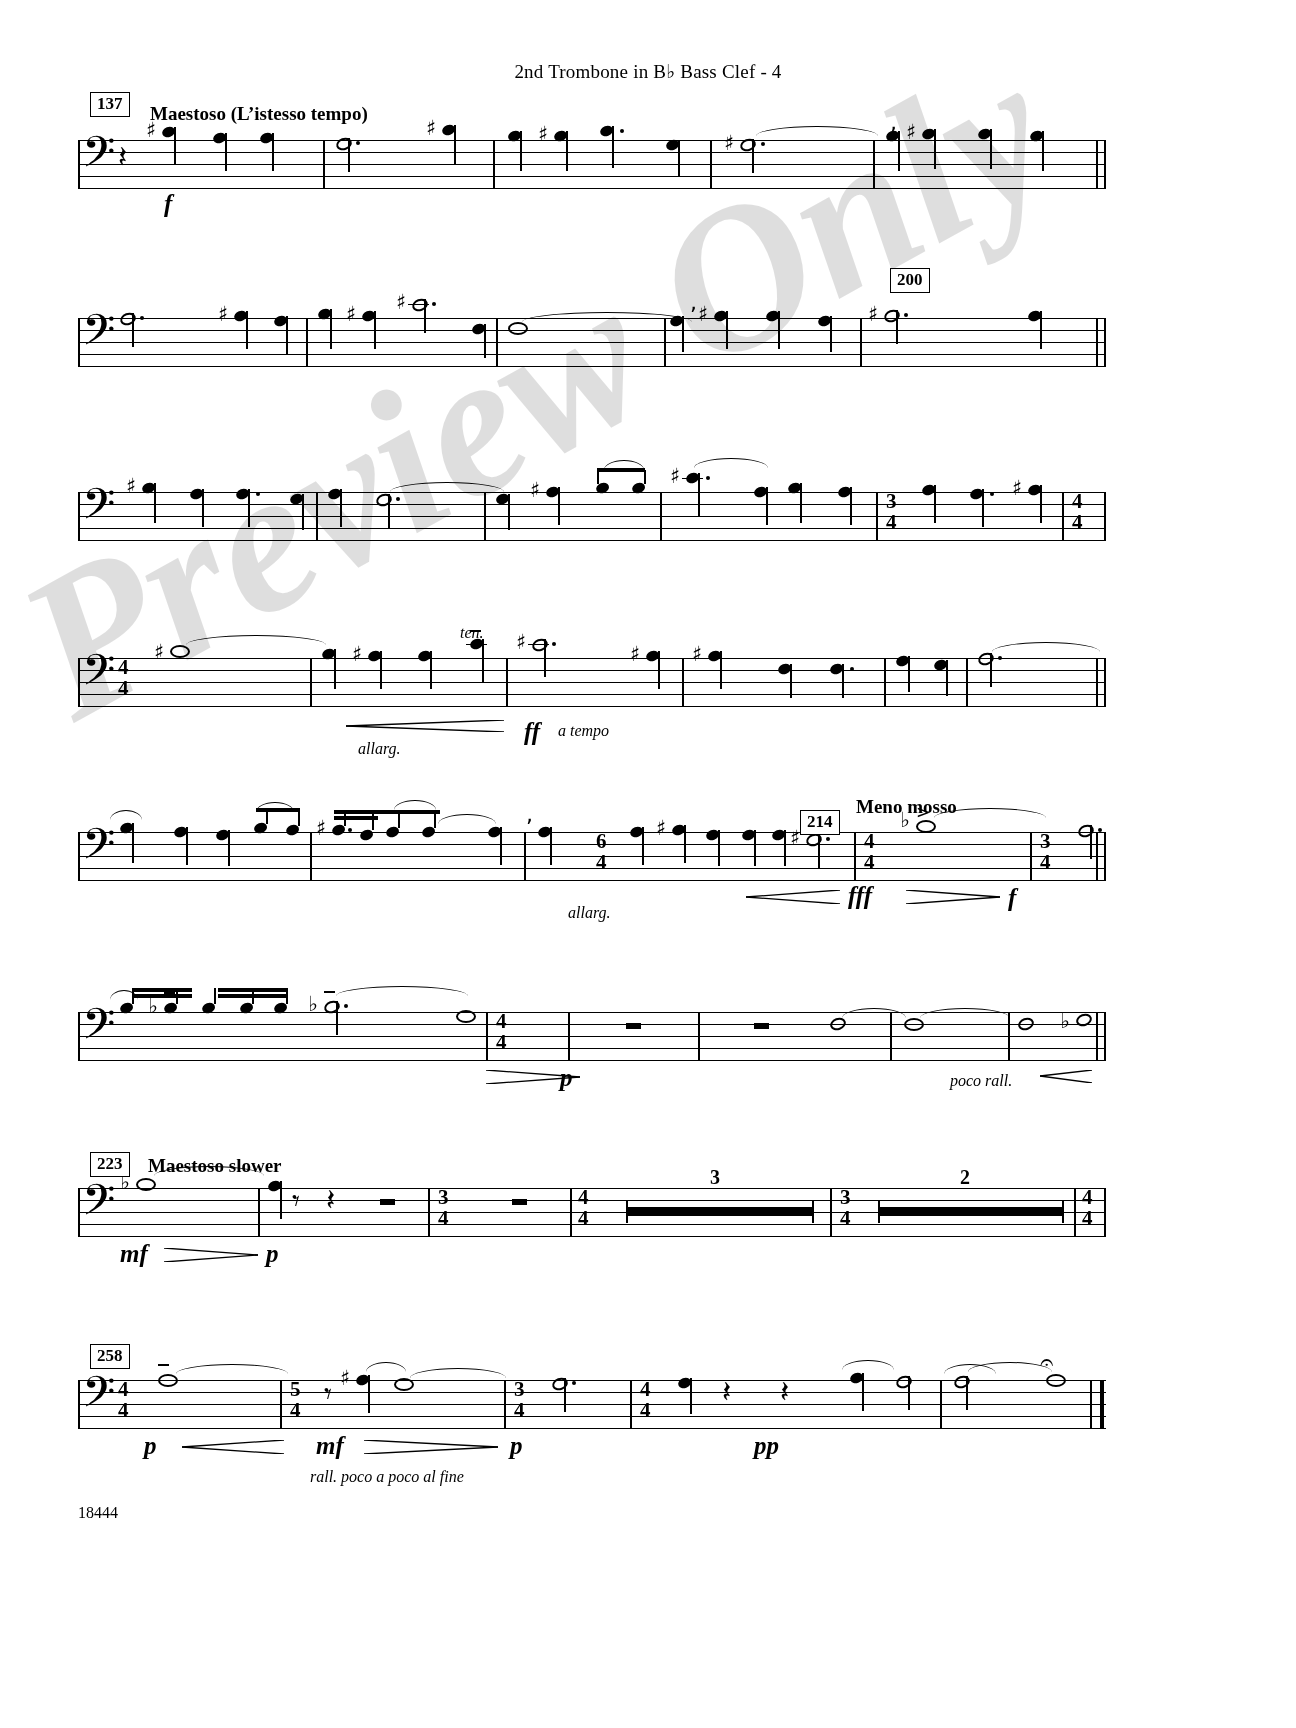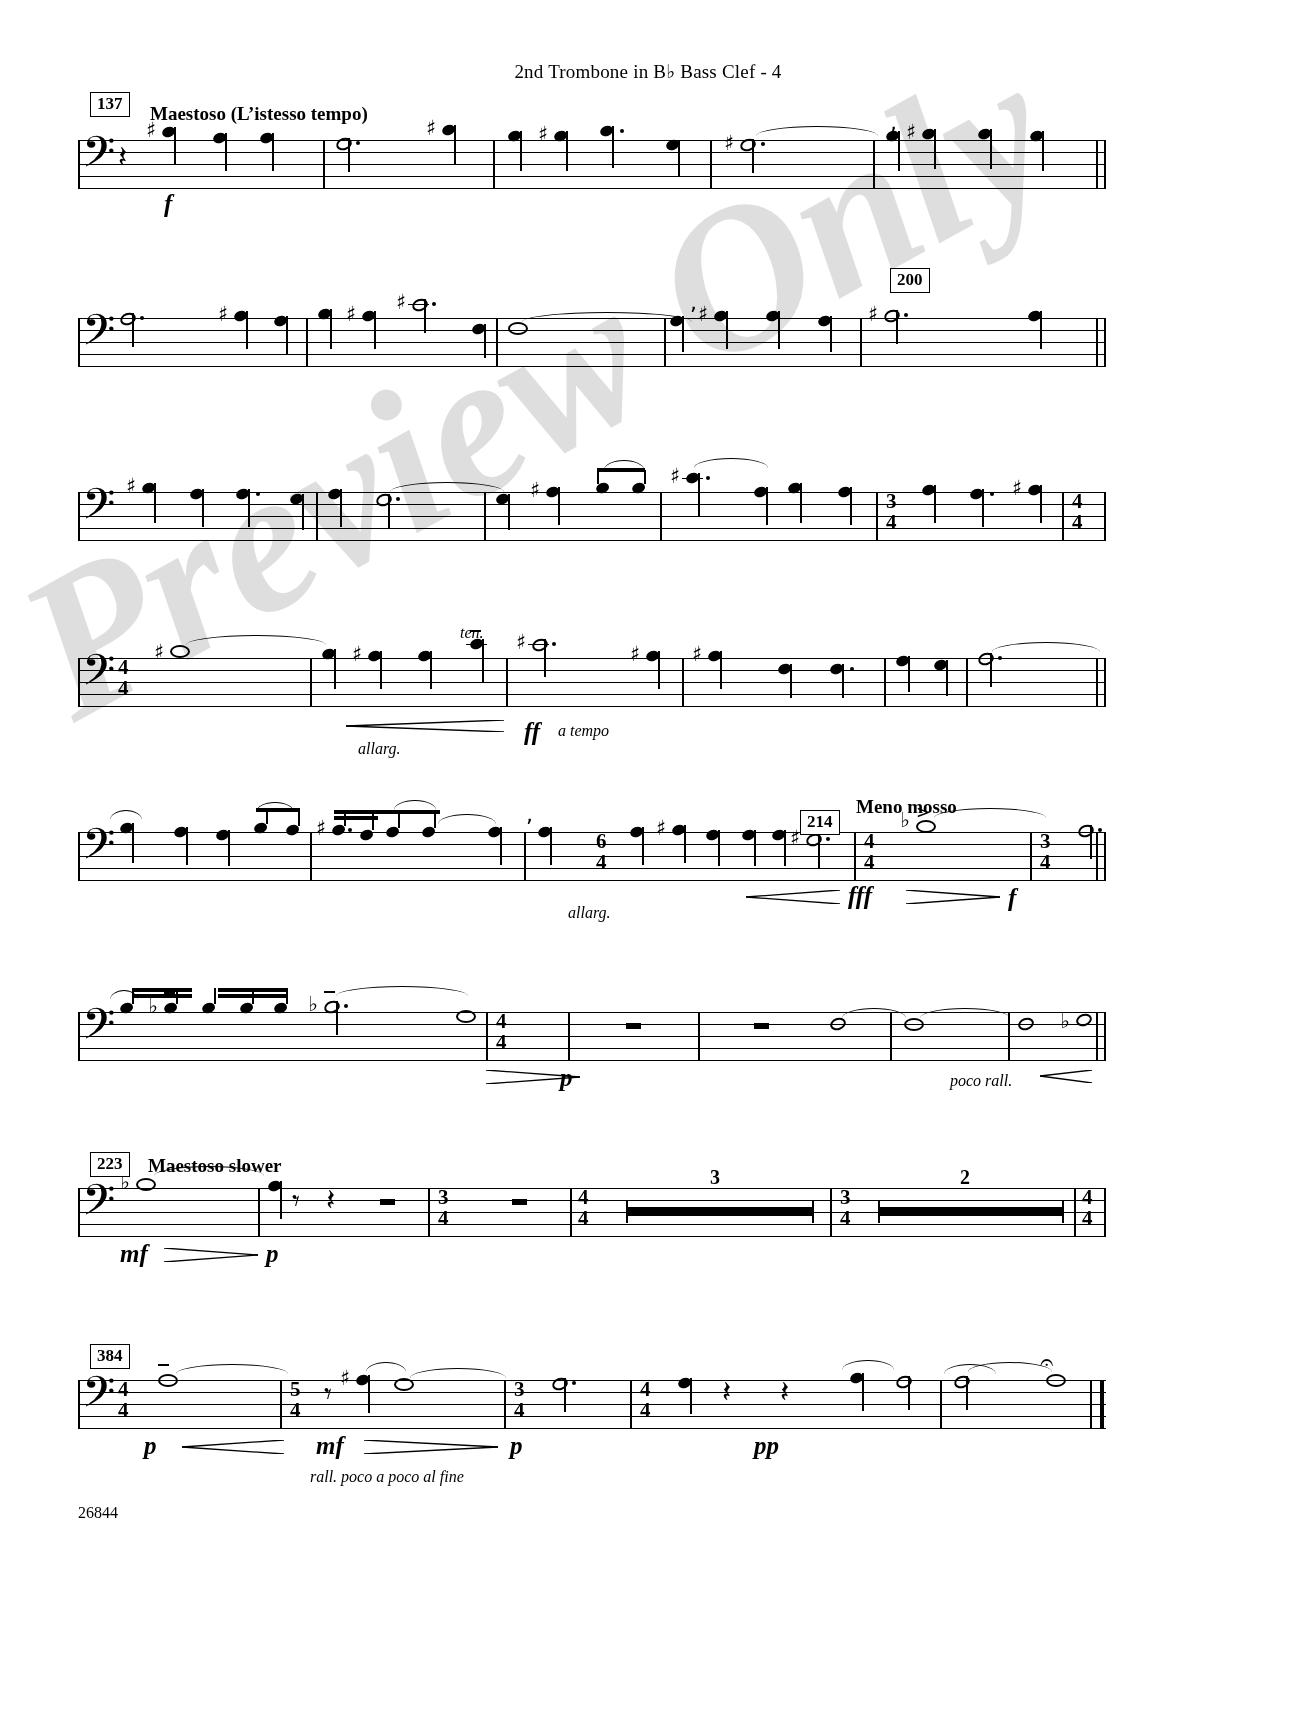--- a/index.html
+++ b/index.html
@@ -266,21 +266,21 @@
     font-family: "DejaVu Sans", sans-serif;
     font-size: 24px;
   }
 </style>
 </head>
 <body>
 
 <div id="page">
 
   <div class="page-header">2nd Trombone in B♭ Bass Clef - 4</div>
-  <div class="footer-num">26844</div>
+  <div class="footer-num">18444</div>
 
   <div class="system" style="top:140px;">
     <div class="staff">
       <div class="line l0"></div>
         <div class="line l1"></div>
         <div class="line l2"></div>
         <div class="line l3"></div>
         <div class="line l4"></div>
     </div>
     <div class="clef" style="left:4px;">𝄢</div>
@@ -886,19 +886,19 @@
     <div class="hairpin" style="left:286px; top:60px;">
       <svg width="136" height="14">
           <line x1="0" y1="0" x2="134" y2="7" stroke="#000" stroke-width="1.3"></line>
           <line x1="0" y1="14" x2="134" y2="7" stroke="#000" stroke-width="1.3"></line>
         </svg>
     </div>
     <div class="dyn" style="left:432px; top:52px;">p</div>
     <div class="dyn" style="left:676px; top:52px;">pp</div>
     <div class="expr" style="left:232px; top:88px;">rall. poco a poco al fine</div>
   </div>
-  <div class="rehearsal" style="left:90px; top:1344px;">384</div>
+  <div class="rehearsal" style="left:90px; top:1344px;">258</div>
 
   <div class="watermark">
     <div class="wm-text">Preview Only</div>
   </div>
 
 </div>
 
 </body></html>

